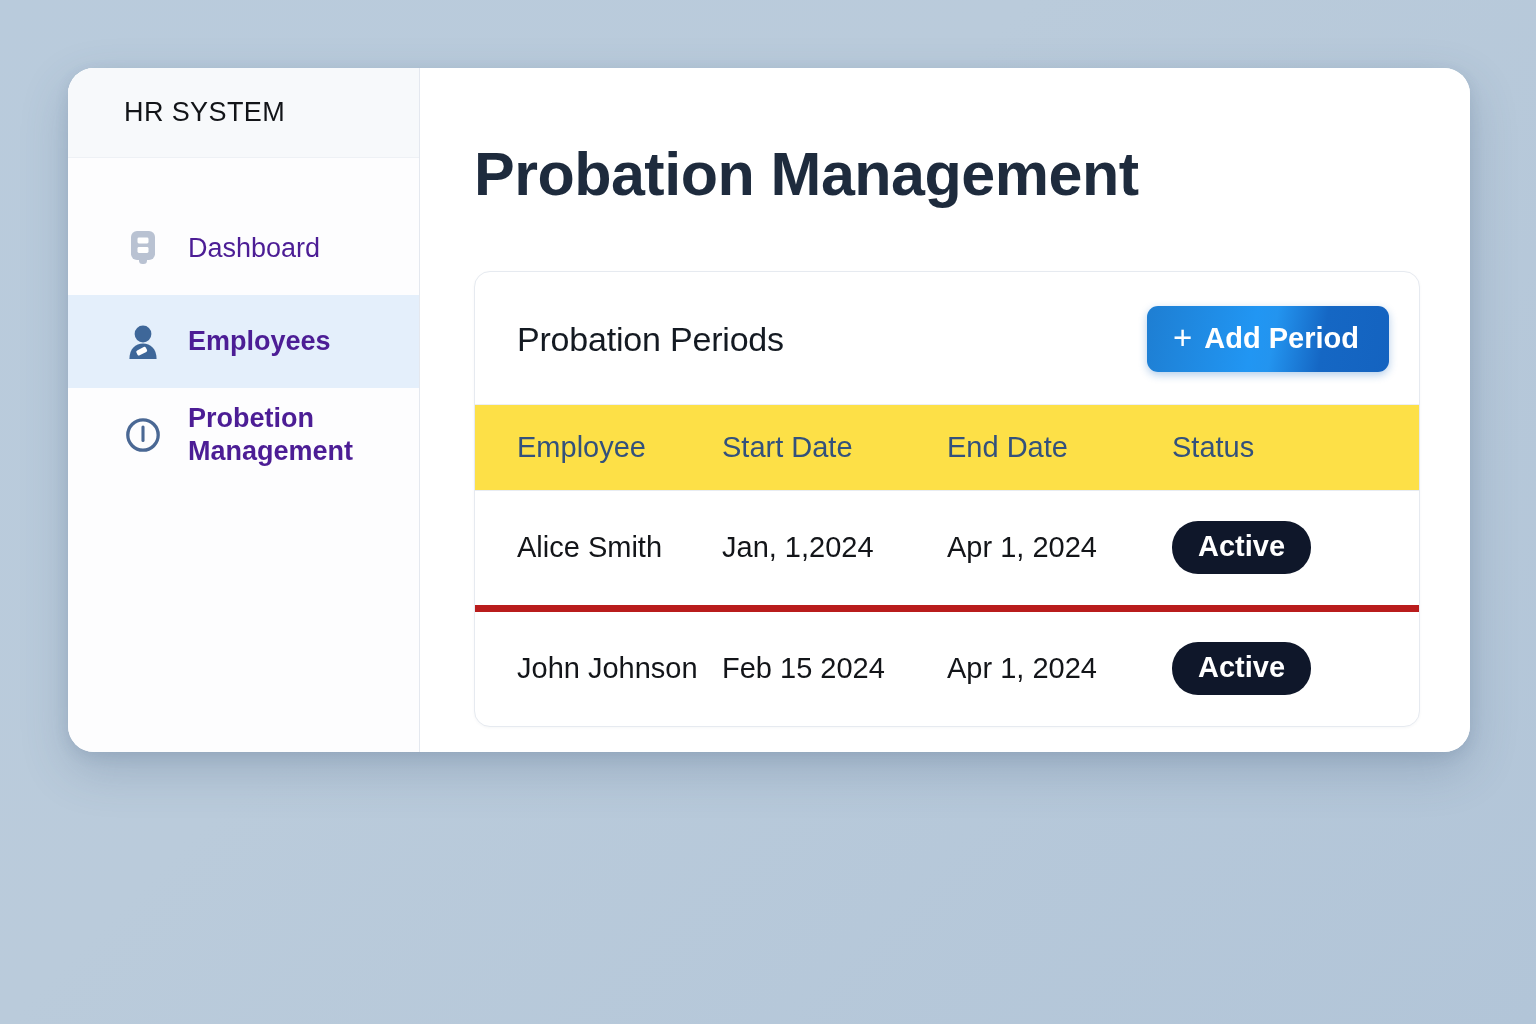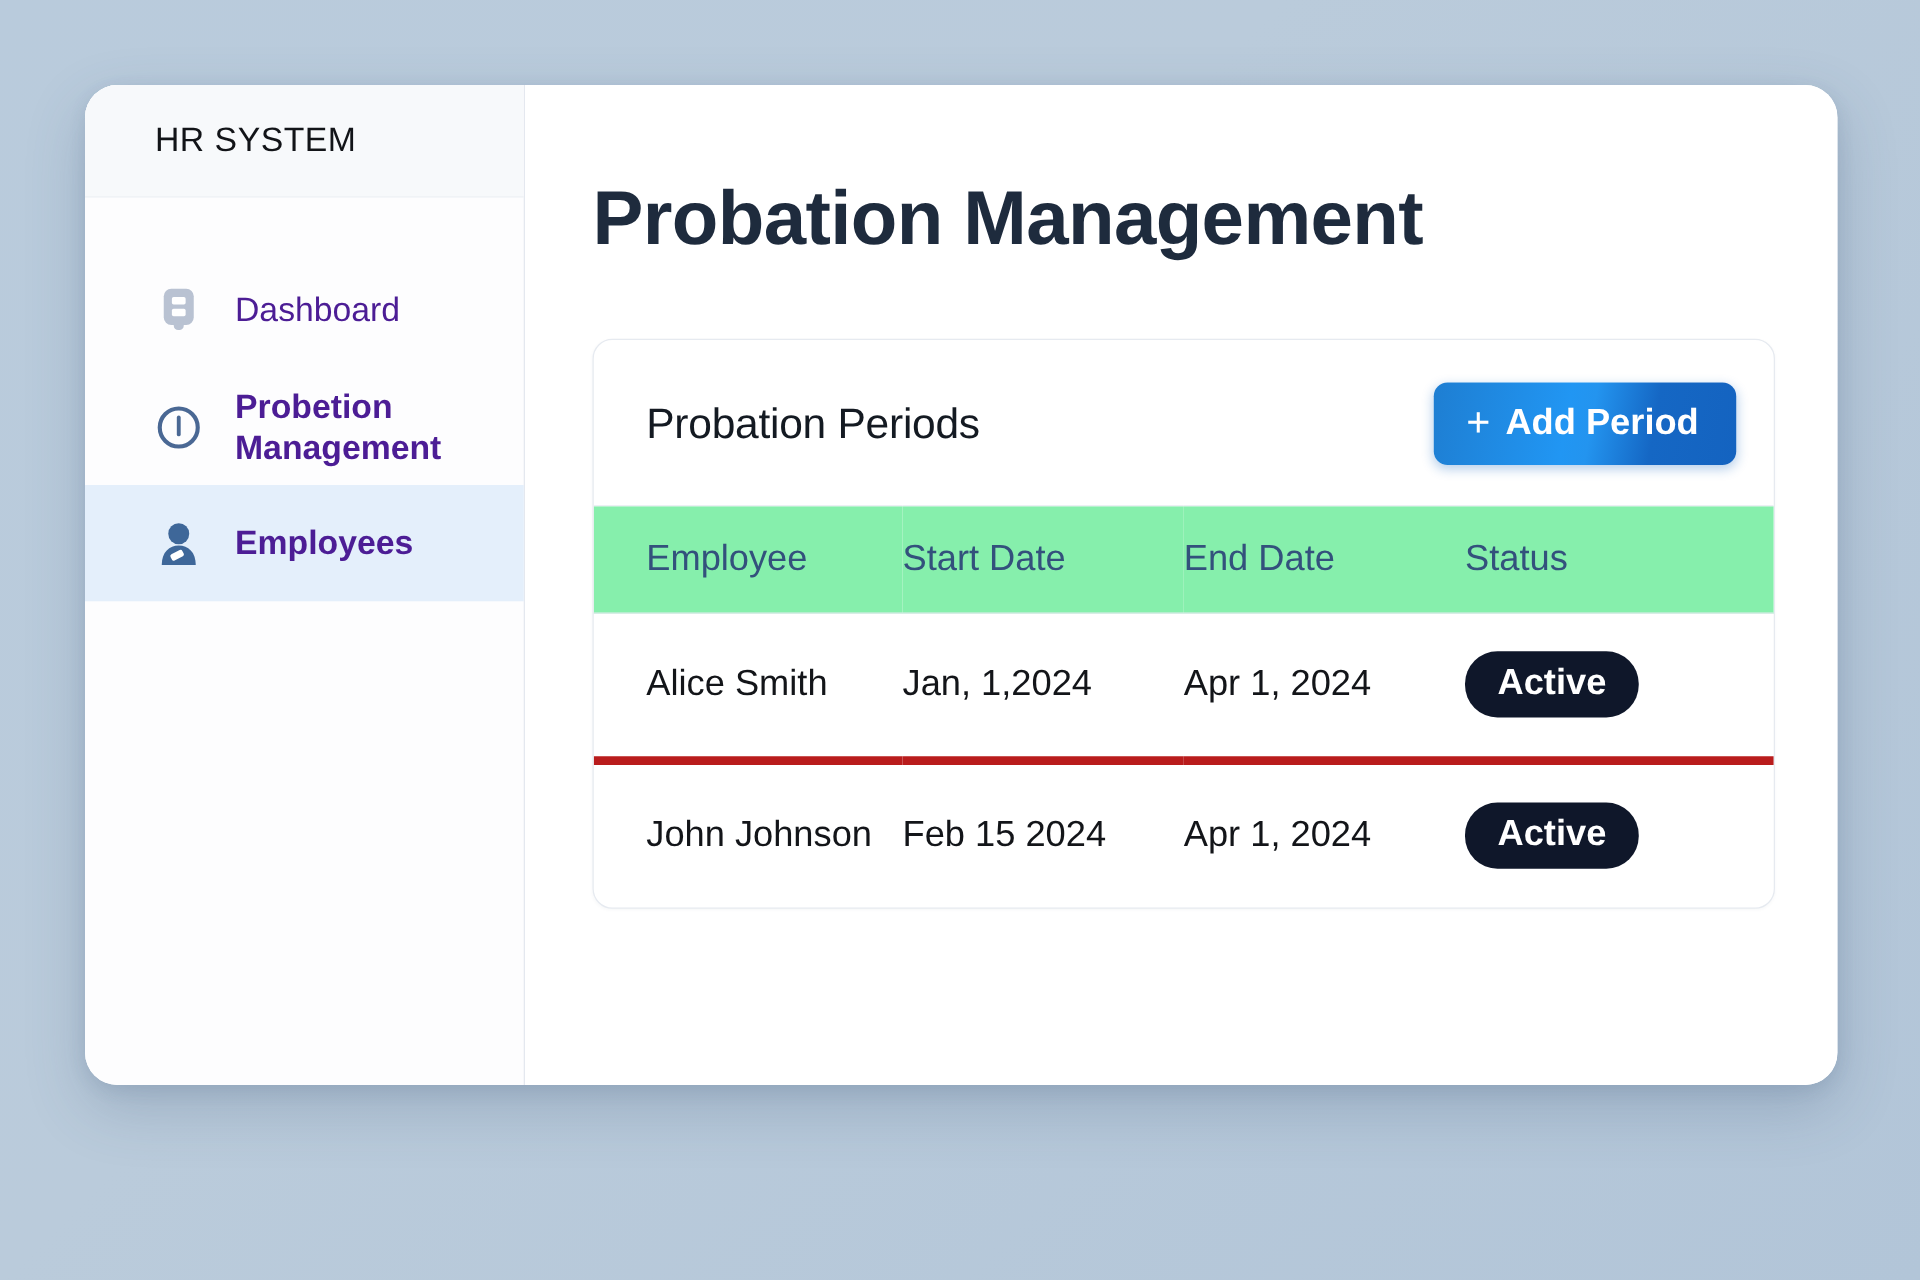--- a/index.html
+++ b/index.html
@@ -15,21 +15,21 @@
     font-family: "Liberation Sans", sans-serif;
     -webkit-font-smoothing: antialiased;
   }
 
   
   #app-window {
     position: absolute;
     left: 68px;
     top: 68px;
     width: 1402px;
-    height: 800px;
+    height: 684px;
     background: #ffffff;
     border-radius: 26px;
     box-shadow: 0 18px 48px rgba(60, 85, 115, 0.24),
                 0 4px 14px rgba(60, 85, 115, 0.12);
     display: flex;
     overflow: hidden;
   }
 
   
   #sidebar {
@@ -154,21 +154,21 @@
     top: -1px;
   }
 
   
   #periods-table {
     width: 100%;
     border-collapse: collapse;
     table-layout: fixed;
   }
   #periods-table thead tr {
-    background: #86efac;
+    background: #fde047;
     border-top: 1px solid #eceff4;
     border-bottom: 1px solid #e8ecf2;
   }
   #periods-table th {
     text-align: left;
     font-weight: 400;
     font-size: 29px;
     color: #33517c;
     padding: 26px 0 26px 0;
   }
@@ -220,39 +220,39 @@
           <svg width="30" height="40" viewBox="0 0 30 40" aria-hidden="true">
             <rect x="3" y="2" width="24" height="29" rx="6" fill="#b9c2d2"></rect>
             <rect x="11" y="24" width="8" height="11" rx="3.5" fill="#b9c2d2"></rect>
             <rect x="9.5" y="8.5" width="11" height="6" rx="1.4" fill="#ffffff"></rect>
             <rect x="9.5" y="18" width="11" height="6" rx="1.4" fill="#ffffff"></rect>
           </svg>
         </span>
         <span class="nav-label">Dashboard</span>
       </div>
 
-      <div class="nav-item is-strong">
-        <span class="nav-icon">
-          <svg width="38" height="38" viewBox="0 0 38 38" aria-hidden="true">
-            <circle cx="19" cy="19" r="15.2" fill="none" stroke="#4a6894" stroke-width="3.3"></circle>
-            <line x1="19" y1="11" x2="19" y2="24.5" stroke="#4a6894" stroke-width="3.1" stroke-linecap="round"></line>
-          </svg>
-        </span>
-        <span class="nav-label">Probetion Management</span>
-      </div>
-
       <div class="nav-item is-active">
         <span class="nav-icon">
           <svg width="34" height="36" viewBox="0 0 34 36" aria-hidden="true">
             <circle cx="17" cy="10" r="8.4" fill="#3e6799"></circle>
             <path d="M3.4 35 C3.4 24.6 9.5 19.4 17 19.4 C24.5 19.4 30.6 24.6 30.6 35 Z" fill="#3e6799"></path>
             <rect x="10.4" y="24.4" width="10.6" height="5.6" rx="1.6" fill="#ffffff" transform="rotate(-27 15.7 27.2)"></rect>
           </svg>
         </span>
         <span class="nav-label">Employees</span>
+      </div>
+
+      <div class="nav-item is-strong">
+        <span class="nav-icon">
+          <svg width="38" height="38" viewBox="0 0 38 38" aria-hidden="true">
+            <circle cx="19" cy="19" r="15.2" fill="none" stroke="#4a6894" stroke-width="3.3"></circle>
+            <line x1="19" y1="11" x2="19" y2="24.5" stroke="#4a6894" stroke-width="3.1" stroke-linecap="round"></line>
+          </svg>
+        </span>
+        <span class="nav-label">Probetion Management</span>
       </div>
 
     </nav>
   </aside>
 
   <main id="main">
 
     <h1 id="page-title">Probation Management</h1>
 
     <section id="periods-card">

